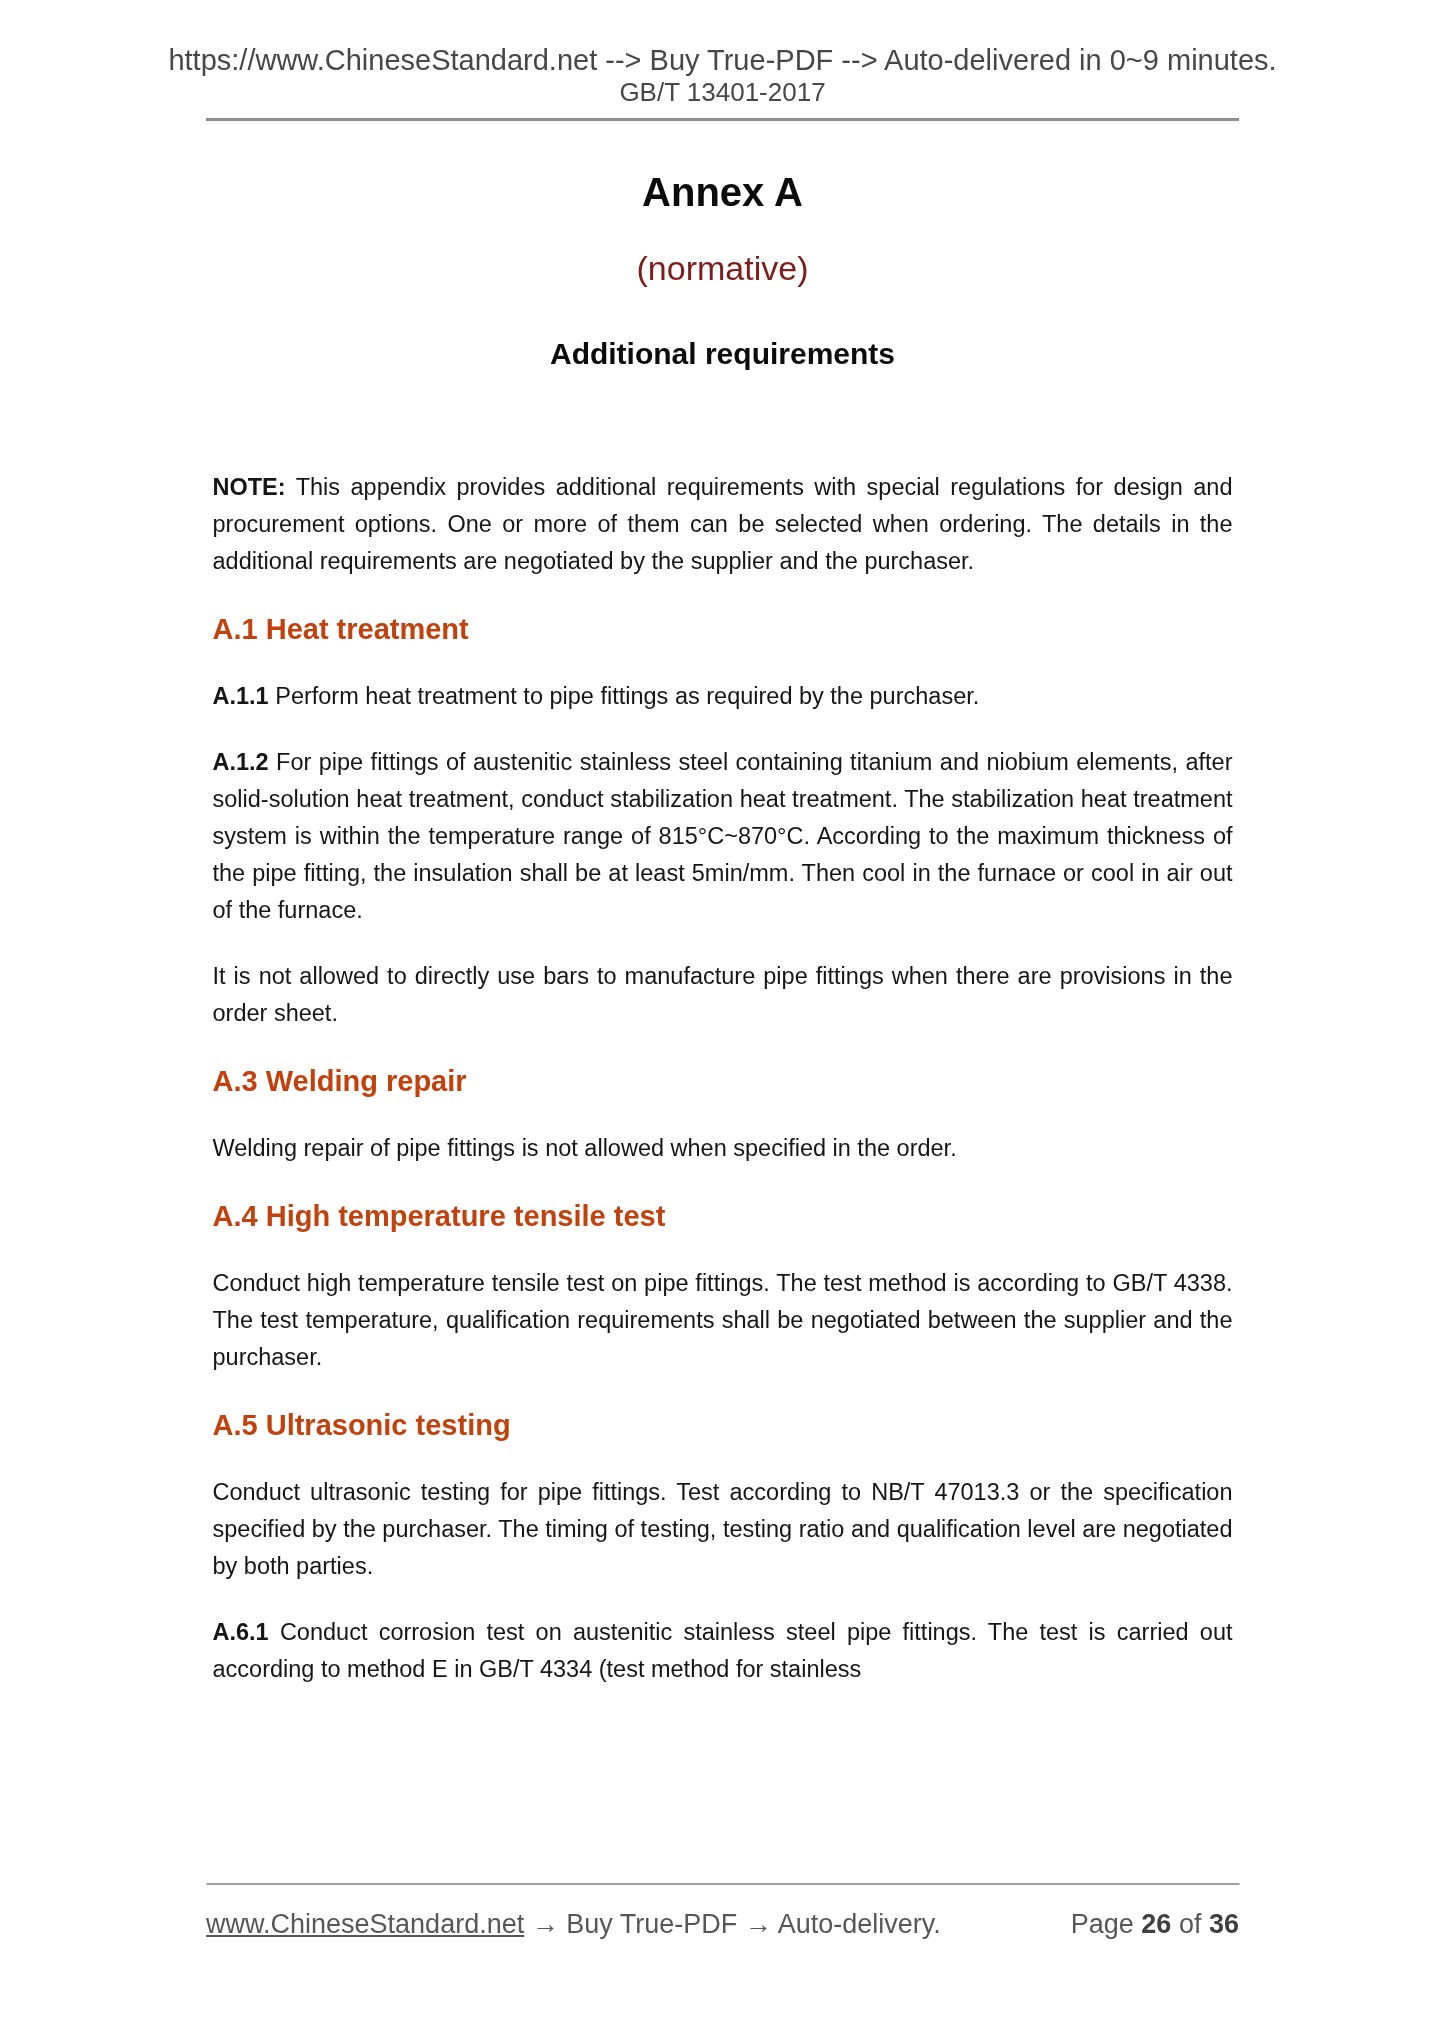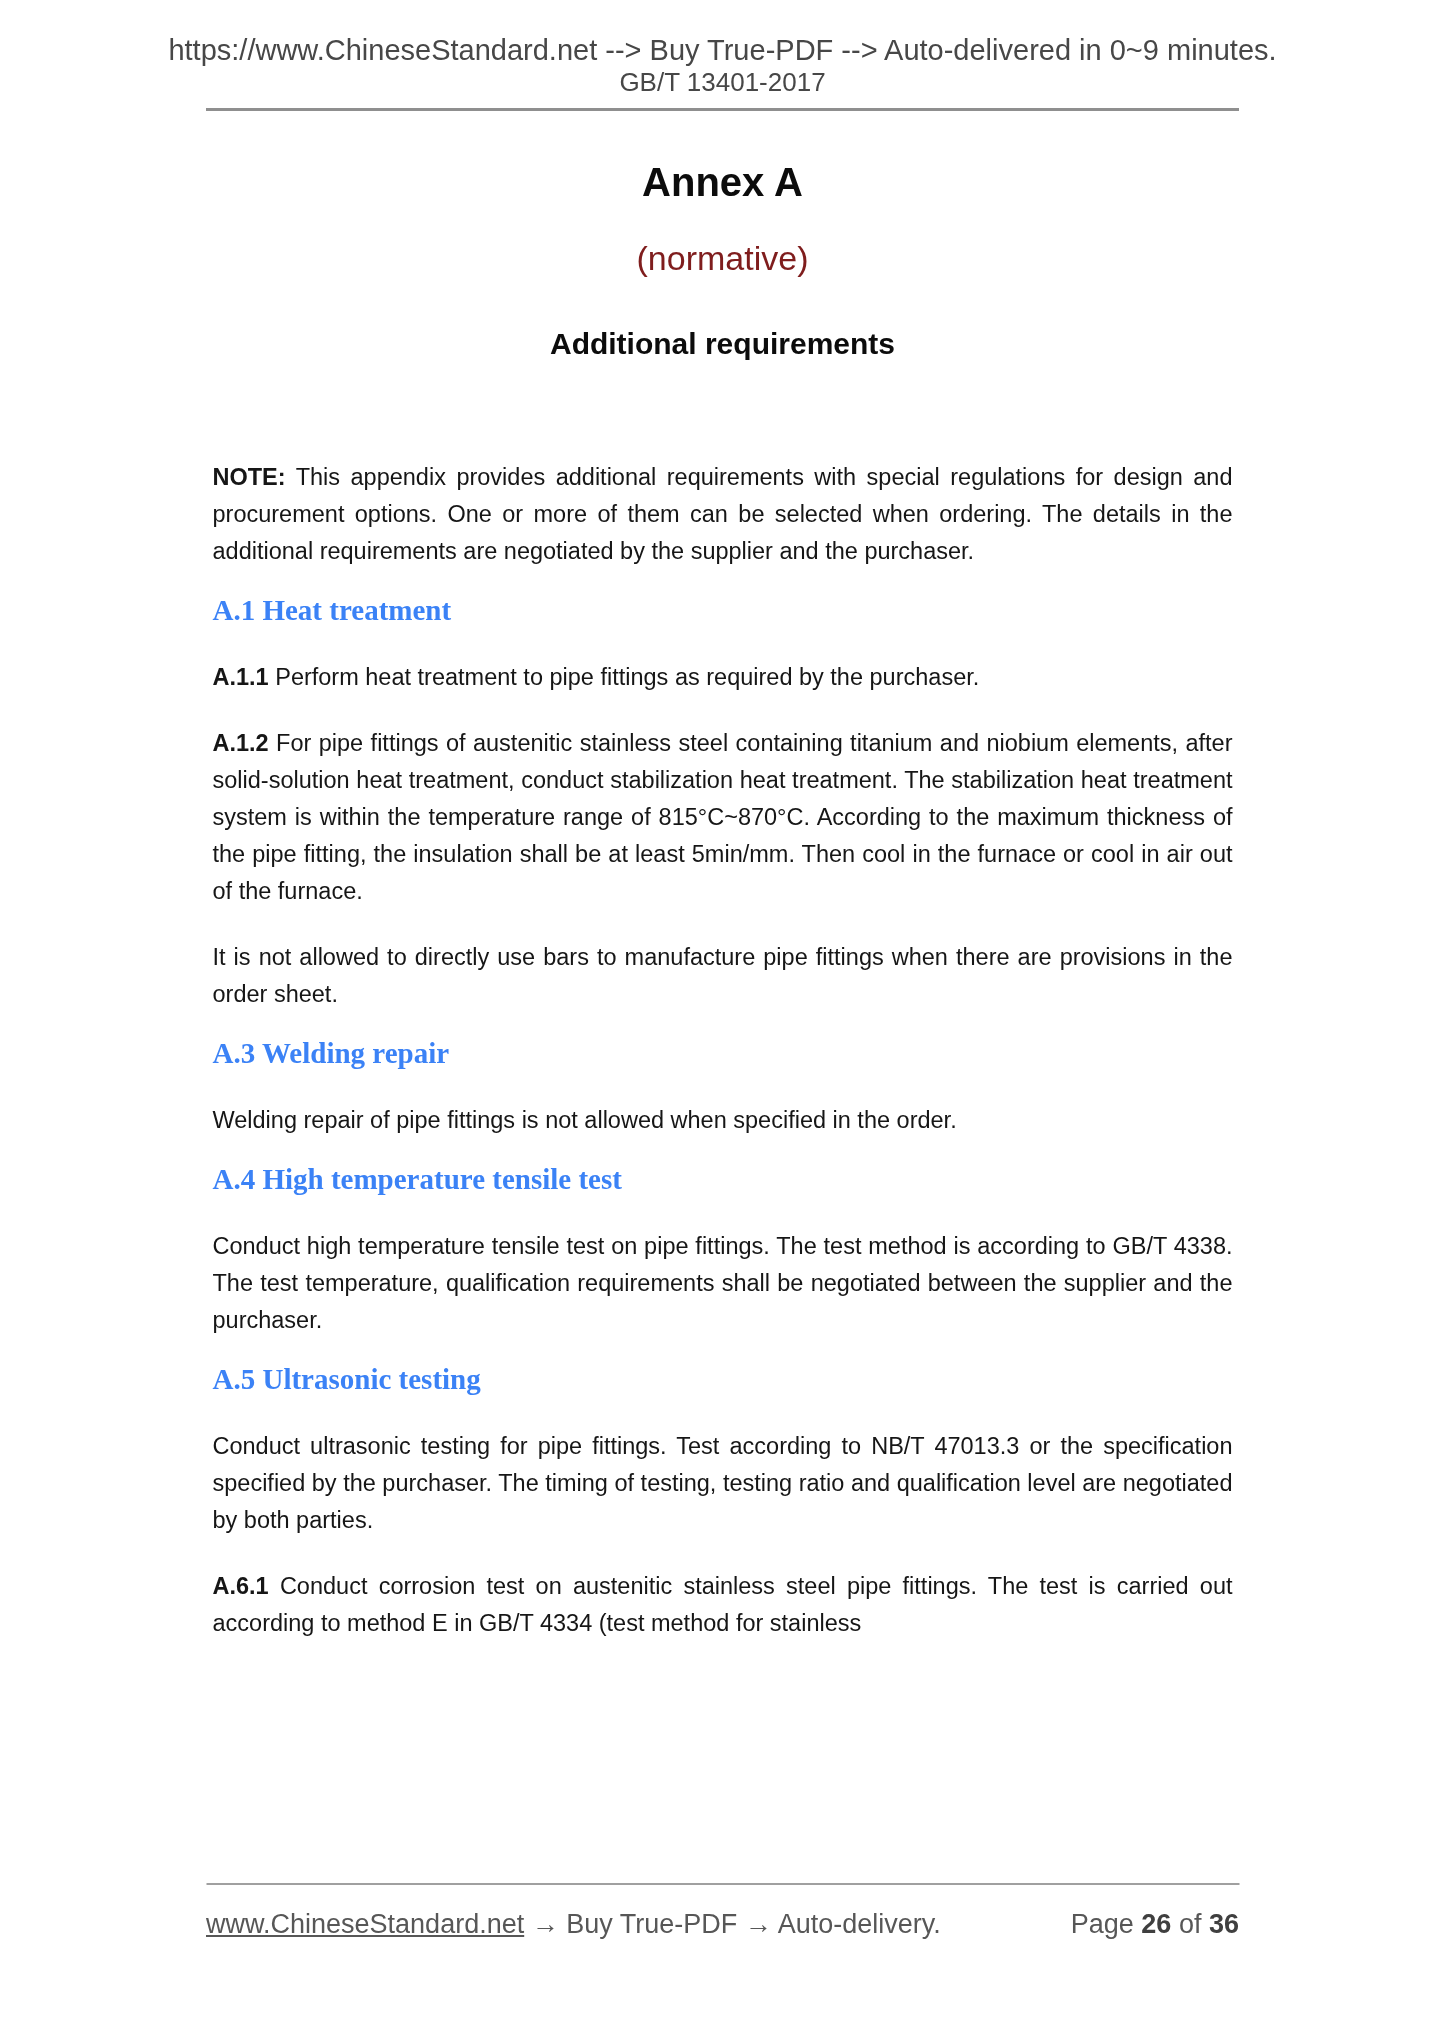--- a/index.html
+++ b/index.html
@@ -7,21 +7,21 @@
   .page {
     position: relative;
     width: 1445px;
     height: 2044px;
     background: #ffffff;
     overflow: hidden;
     font-family: "Liberation Sans", sans-serif;
     color: #161616;
   }
   
-  .hdr { padding-top: 32px; text-align: center; color: #474747; }
+  .hdr { padding-top: 42px; text-align: center; color: #474747; }
   .header-url  { font-size: 29px; line-height: 36px; white-space: nowrap; }
   .header-code { font-size: 26px; line-height: 28px; }
   .rule-top {
     width: 1033px; margin: 12px auto 0;
     border: none; border-top: 3px solid #8f8f8f; height: 0;
   }
   
   .content { width: 1020px; margin: 0 auto; }
   .annex-title {
     margin: 47px 0 0; text-align: center;
@@ -36,22 +36,22 @@
     font-size: 30px; font-weight: bold; line-height: 38px; color: #0c0c0c;
   }
   .para {
     margin: 29px 0 0;
     font-size: 23.5px; line-height: 37px;
     text-align: justify; color: #161616;
   }
   .para.first-after-title { margin-top: 96px; }
   .plabel { font-weight: bold; }
   .sec-h {
-    margin: 20px 0 0;
-    font-size: 29px; font-weight: bold; line-height: 40px; color: #3b82f6; font-family: Liberation Serif, serif;
+    margin: 29px 0 0;
+    font-size: 29px; font-weight: bold; line-height: 40px; color: #c2410c;
   }
   
   .footer {
     position: absolute; top: 1883px; left: 50%;
     transform: translateX(-50%);
     width: 1033px;
   }
   .rule-bottom {
     border: none; border-top: 2px solid #a0a0a0; height: 0; margin: 0;
   }

